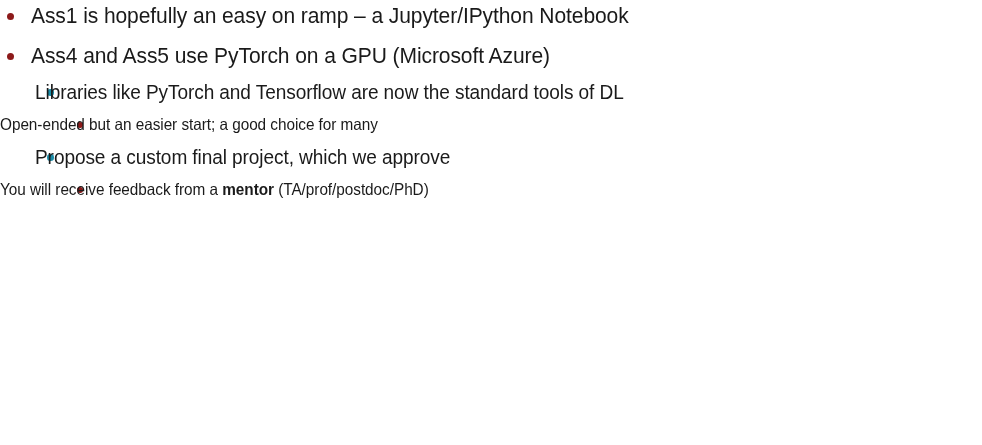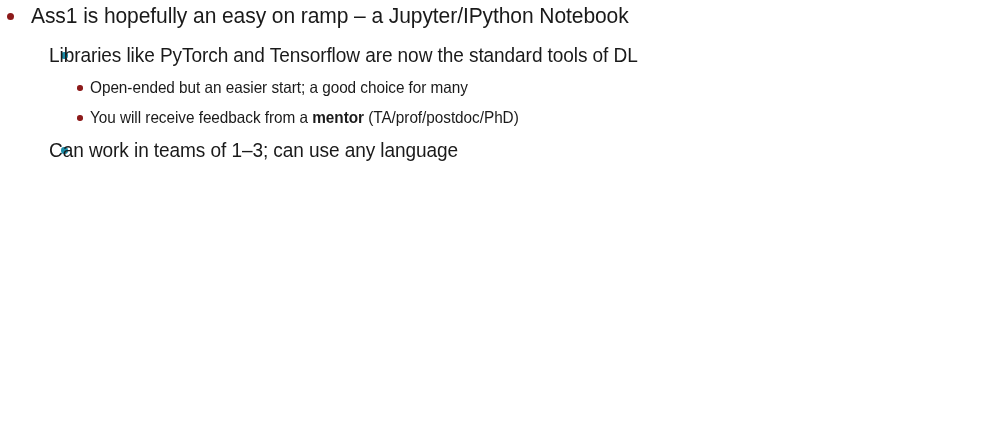--- a/index.html
+++ b/index.html
@@ -64,40 +64,38 @@
     line-height: 31px;
     letter-spacing: -0.1px;
     transform: scaleX(0.935);
     width: 107%;
   }
 
   
   .lvl2 {
     padding-left: 35px;
     margin-bottom: 4px;
-    margin-left: 14px;
   }
   .lvl2 > .marker {
     width: 6.5px;
     height: 6.5px;
     left: 47px;
     top: 12px;
     background: #1a8ca8;
   }
   .lvl2 > .text {
     font-size: 20.5px;
     line-height: 29px;
     letter-spacing: -0.1px;
     transform: scaleX(0.93);
     width: 108%;
   }
 
   
   .lvl3 {
-    padding-left: 90px;
     margin-bottom: 3px;
   }
   .lvl3 > .marker {
     width: 5.5px;
     height: 5.5px;
     left: 77px;
     top: 10px;
     background: #8c1a1a;
   }
   .lvl3 > .text {
@@ -123,38 +121,42 @@
 
   <ul class="bullet-list">
 
     <li class="item lvl1 gap-md">
       <span class="marker" style="background: rgb(140, 26, 26);"></span>
       <span class="text" style="color: rgb(26, 26, 26);">Ass1 is hopefully an easy on ramp – a Jupyter/IPython Notebook</span>
     </li>
 
 
 
+    <li class="item lvl1 gap-sm">
+      <span class="marker" style="background: rgb(140, 26, 26);"></span>
+      <span class="text" style="color: rgb(26, 26, 26);">Ass4 and Ass5 use PyTorch on a GPU (Microsoft Azure)</span>
+    </li>
 
     <li class="item lvl2 gap-sm">
       <span class="marker" style="background: rgb(26, 140, 168);"></span>
       <span class="text" style="color: rgb(26, 26, 26);">Libraries like PyTorch and Tensorflow are now the standard tools of DL</span>
     </li>
 
 
 
     <li class="item lvl3 gap-sm">
       <span class="marker" style="background: rgb(140, 26, 26);"></span>
       <span class="text" style="color: rgb(26, 26, 26);">Open-ended but an easier start; a good choice for many</span>
     </li>
 
+    <li class="item lvl2 gap-sm">
+      <span class="marker" style="background: rgb(26, 140, 168);"></span>
+      <span class="text" style="color: rgb(26, 26, 26);">Propose a custom final project, which we approve</span>
+    </li>
 
     <li class="item lvl3 gap-sm">
       <span class="marker" style="background: rgb(140, 26, 26);"></span>
       <span class="text" style="color: rgb(26, 26, 26);"><span>You will receive feedback from a </span><b>mentor</b><span> (TA/prof/postdoc/PhD)</span></span>
     </li>
 
-    <li class="item lvl2">
-      <span class="marker" style="background: rgb(26, 140, 168);"></span>
-      <span class="text" style="color: rgb(26, 26, 26);">Can work in teams of 1–3; can use any language</span>
-    </li>
 
   </ul>
 </div>
 
 </body></html>

